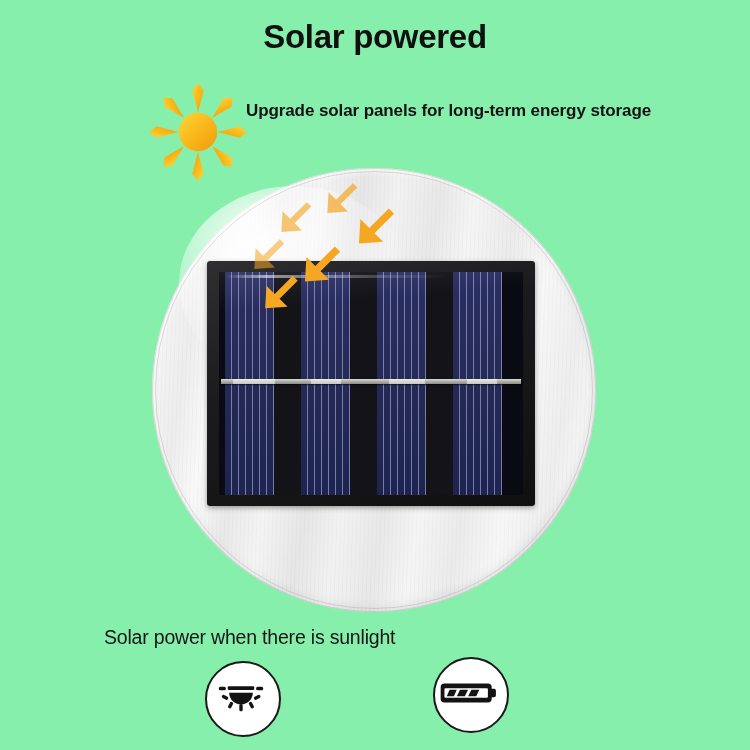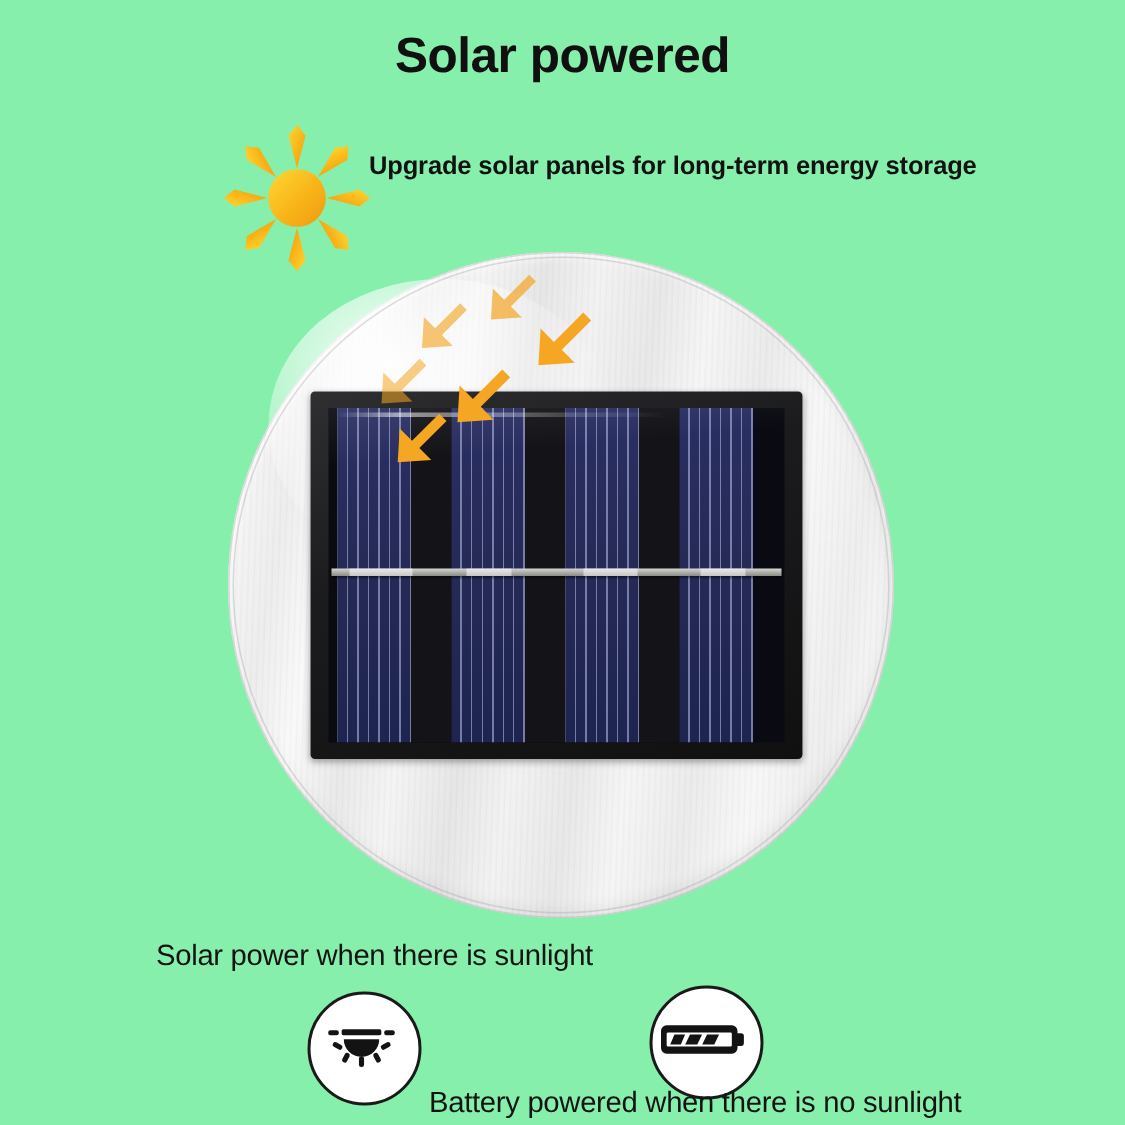--- a/index.html
+++ b/index.html
@@ -335,15 +335,14 @@
       <g fill="#131313">
         <path d="M10,26 h46 a4,4 0 0 1 4,4 v1.5 h2.5 a2,2 0 0 1 2,2 v5 a2,2 0 0 1 -2,2 H60 v1.5 a4,4 0 0 1 -4,4 H10 a4,4 0 0 1 -4,-4 v-12 a4,4 0 0 1 4,-4 z
                  M11,31 a1,1 0 0 0 -1,1 v8 a1,1 0 0 0 1,1 h44 a1,1 0 0 0 1,-1 v-8 a1,1 0 0 0 -1,-1 z" fill-rule="evenodd"></path>
         <path d="M15.5,32.5 h7.5 l-3,7 h-7.5 z"></path>
         <path d="M26.5,32.5 h8.5 l-3.4,7 h-8.5 z"></path>
         <path d="M38.5,32.5 h8.5 l-3.4,7 h-8.5 z"></path>
       </g>
     </svg>
   </div>
 
-  <div class="cap-batt">Battery powered when there is no sunlight</div>
 
 </div>
 
 </body></html>

